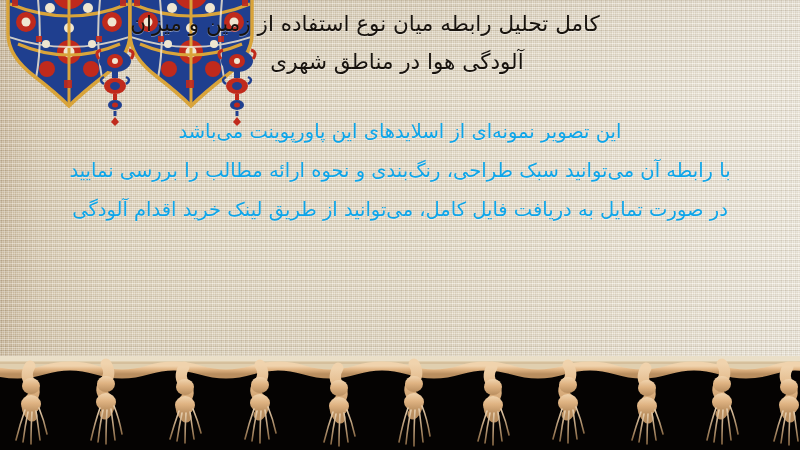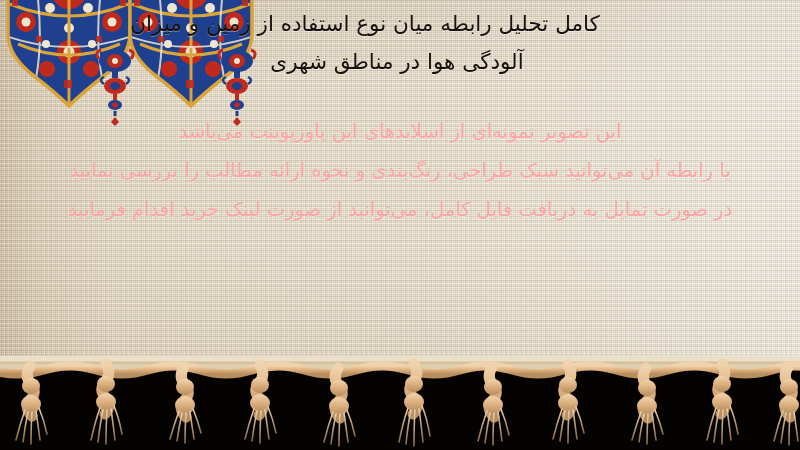--- a/index.html
+++ b/index.html
@@ -133,21 +133,21 @@
     text-shadow: 0 1px 0 rgba(255,255,255,0.35);
   }
   .title .ln1 { display: block; padding-right: 86px; }
   .title .ln2 { display: block; padding-right: 22px; }
 
   .body-copy {
     position: absolute;
     right: 0;
     top: 112px;
     width: 800px;
-    color: #fca5a5;
+    color: #0ea5e9;
     font-size: 19.5px;
     line-height: 39px;
     text-align: center;
     text-shadow: 0 1px 0 rgba(255,255,255,0.30);
   }
   .body-copy .bl { display: block; }
 
   
   .fringe-zone {
     position: absolute;
@@ -338,21 +338,21 @@
   <div class="text-layer">
 
     <div class="title">
       <span class="ln1">کامل تحلیل رابطه میان نوع استفاده از زمین و میزان</span>
       <span class="ln2">آلودگی هوا در مناطق شهری</span>
     </div>
 
     <div class="body-copy">
       <span class="bl">این تصویر نمونه‌ای از اسلایدهای این پاورپوینت می‌باشد</span>
       <span class="bl">با رابطه آن می‌توانید سبک طراحی، رنگ‌بندی و نحوه ارائه مطالب را بررسی نمایید</span>
-      <span class="bl">در صورت تمایل به دریافت فایل کامل، می‌توانید از صورت لینک خرید اقدام فرمایید</span>
+      <span class="bl">در صورت تمایل به دریافت فایل کامل، می‌توانید از طریق لینک خرید اقدام آلودگی</span>
     </div>
 
   </div>
 
   <div class="carpet-edge-shadow"></div>
 
   <div class="fringe-zone">
     <svg class="fringe-svg" width="800" height="94" viewBox="0 0 800 94">
       <defs>
         <linearGradient id="thread" x1="0" y1="0" x2="0" y2="1">

